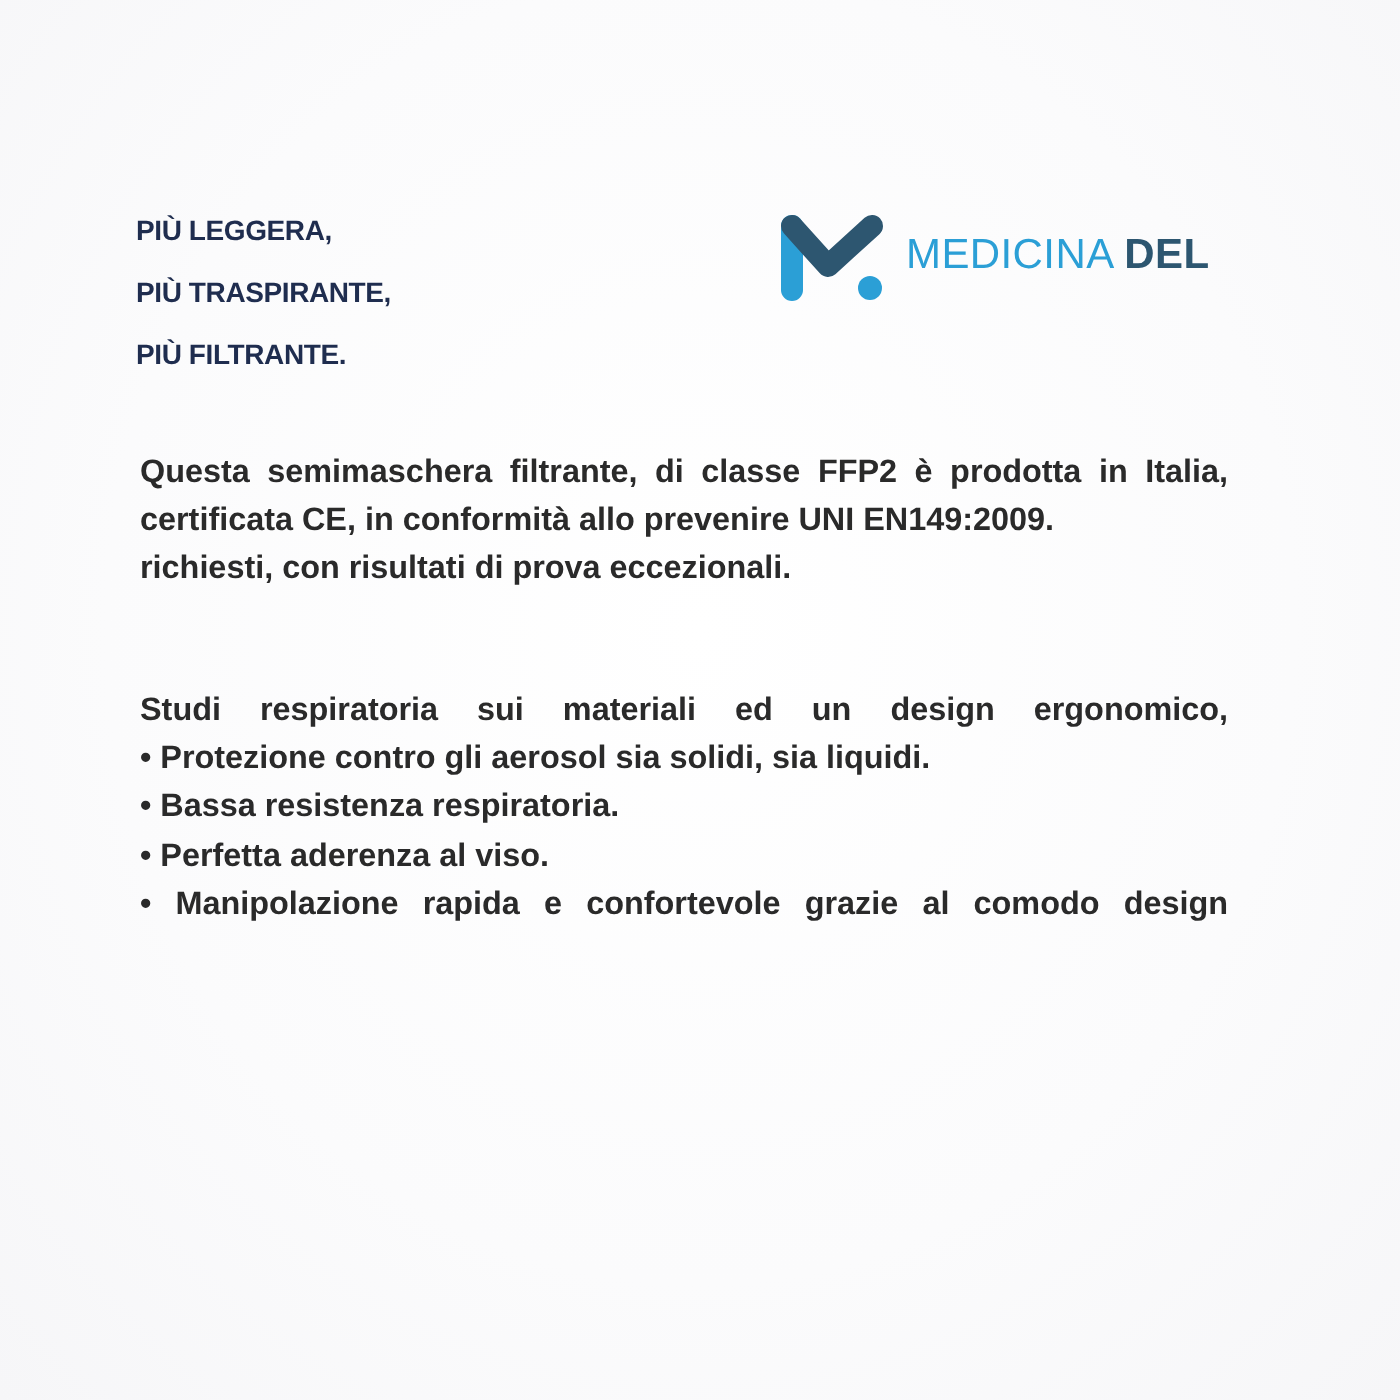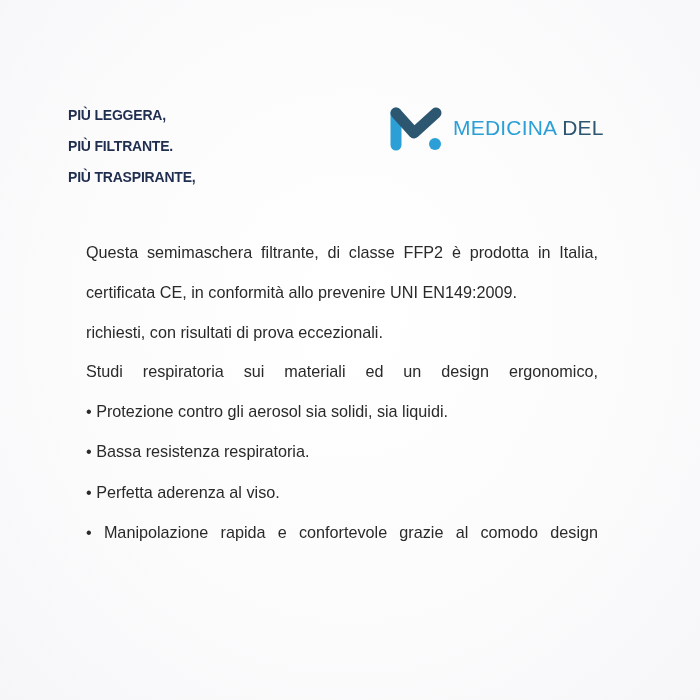--- a/index.html
+++ b/index.html
@@ -39,50 +39,50 @@
     .logo svg { display: block; }
     .logo-text {
       margin-left: 7px;
       font-family: "Liberation Sans", "DejaVu Sans", sans-serif;
       font-size: 21px;
       line-height: 22px;
       letter-spacing: 0.2px;
       white-space: nowrap;
     }
     .logo-text .blue { color: #2b9fd6; }
-    .logo-text .dark { color: #2d5670; }
+    .logo-text .dark { color: #2d5670; font-weight: bold; }
 
     .body-text {
       position: absolute;
       left: 70px;
       width: 544px;
       font-family: "Liberation Sans", "DejaVu Sans", sans-serif;
       font-size: 16.2px;
       line-height: 24.2px;
       color: #2a2a2a;
       text-align: justify;
     }
-    .body-text p { margin: 16px; }
+    .body-text p { margin: 0; font-weight: bold; }
     .justify-line {
       text-align: justify;
       text-align-last: justify;
     }
     .p1 { top: 224px; }
     .p2 { top: 343px; }
     .p3 { top: 536px; }
   </style>
 </head>
 <body>
 
 <div class="page">
 
   <div class="headline">
     <div>PIÙ LEGGERA,</div>
+    <div>PIÙ TRASPIRANTE,</div>
     <div>PIÙ FILTRANTE.</div>
-    <div>PIÙ TRASPIRANTE,</div>
   </div>
 
   <div class="logo">
     <span>
       <svg width="58" height="50" viewBox="0 0 58 50">
 
         <path d="M8 10 L8 42" stroke="#2b9fd6" stroke-width="11" stroke-linecap="round" fill="none"></path>
 
         <path d="M8 10 L26 30 L48 10" stroke="#2d5670" stroke-width="11" stroke-linecap="round" stroke-linejoin="round" fill="none"></path>
 

